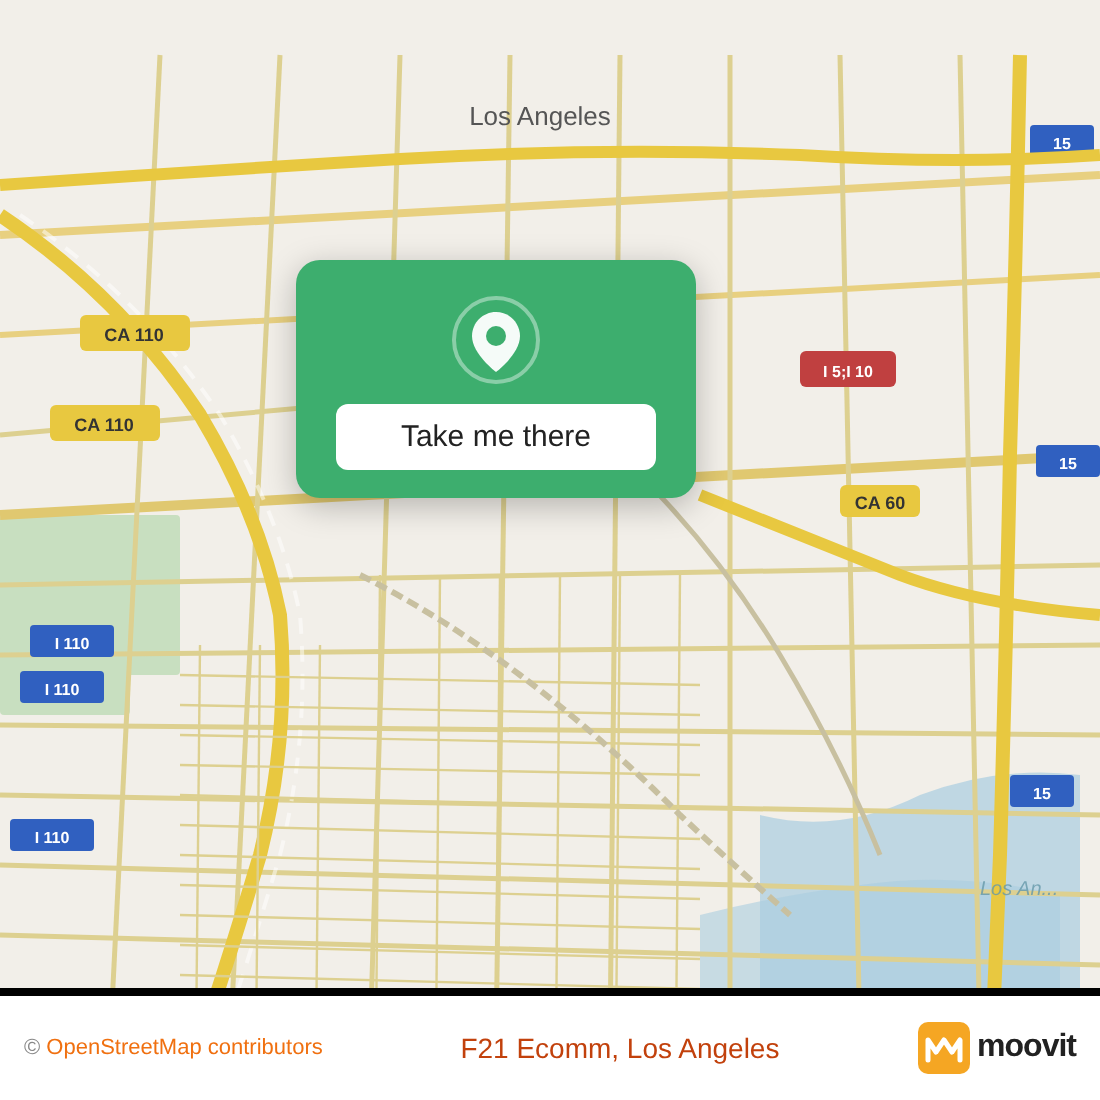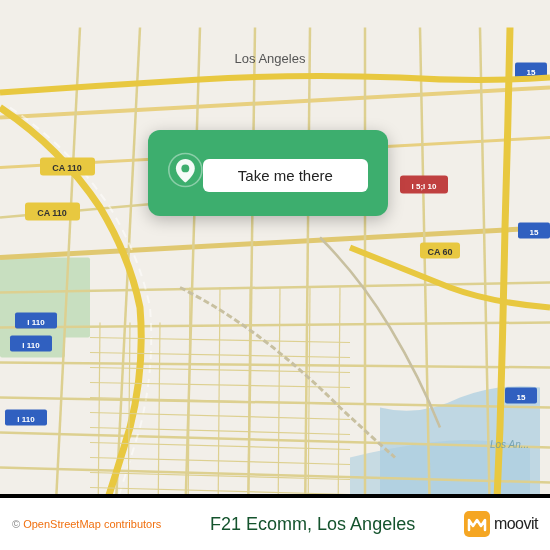--- a/index.html
+++ b/index.html
@@ -37,25 +37,25 @@
       left: 0;
       width: 100%;
       height: 100%;
     }
 
     
     .popup-card {
       position: absolute;
       top: 130px;
       left: 148px;
-      width: 240px;
+      width: 200px;
       background: #3dae6e;
       border-radius: 12px;
       display: flex;
-      flex-direction: row;
+      flex-direction: column;
       align-items: center;
       padding: 18px 20px 14px 20px;
       box-shadow: 0 4px 16px rgba(0,0,0,0.25);
       z-index: 10;
     }
 
     .popup-pin-icon {
       width: 44px;
       height: 44px;
       margin-bottom: 10px;
@@ -93,39 +93,39 @@
     .bottom-bar-left {
       font-size: 11px;
       color: #888;
     }
 
     .bottom-bar-left span.osm-link {
       color: #f07010;
     }
 
     .bottom-bar-title {
-      font-size: 18px;
-      color: #14532d;
+      font-size: 14px;
+      color: #c2410c;
       font-weight: 500;
     }
 
     .moovit-logo {
       display: flex;
       align-items: center;
       gap: 4px;
     }
 
     .moovit-m {
       width: 26px;
       height: 26px;
     }
 
     .moovit-text {
       font-size: 16px;
-      font-weight: normal;
+      font-weight: bold;
       color: #222;
       letter-spacing: -0.5px;
     }
   </style>
 </head>
 <body>
 
 <div id="map-container">
   <div class="map-bg"></div>
 

